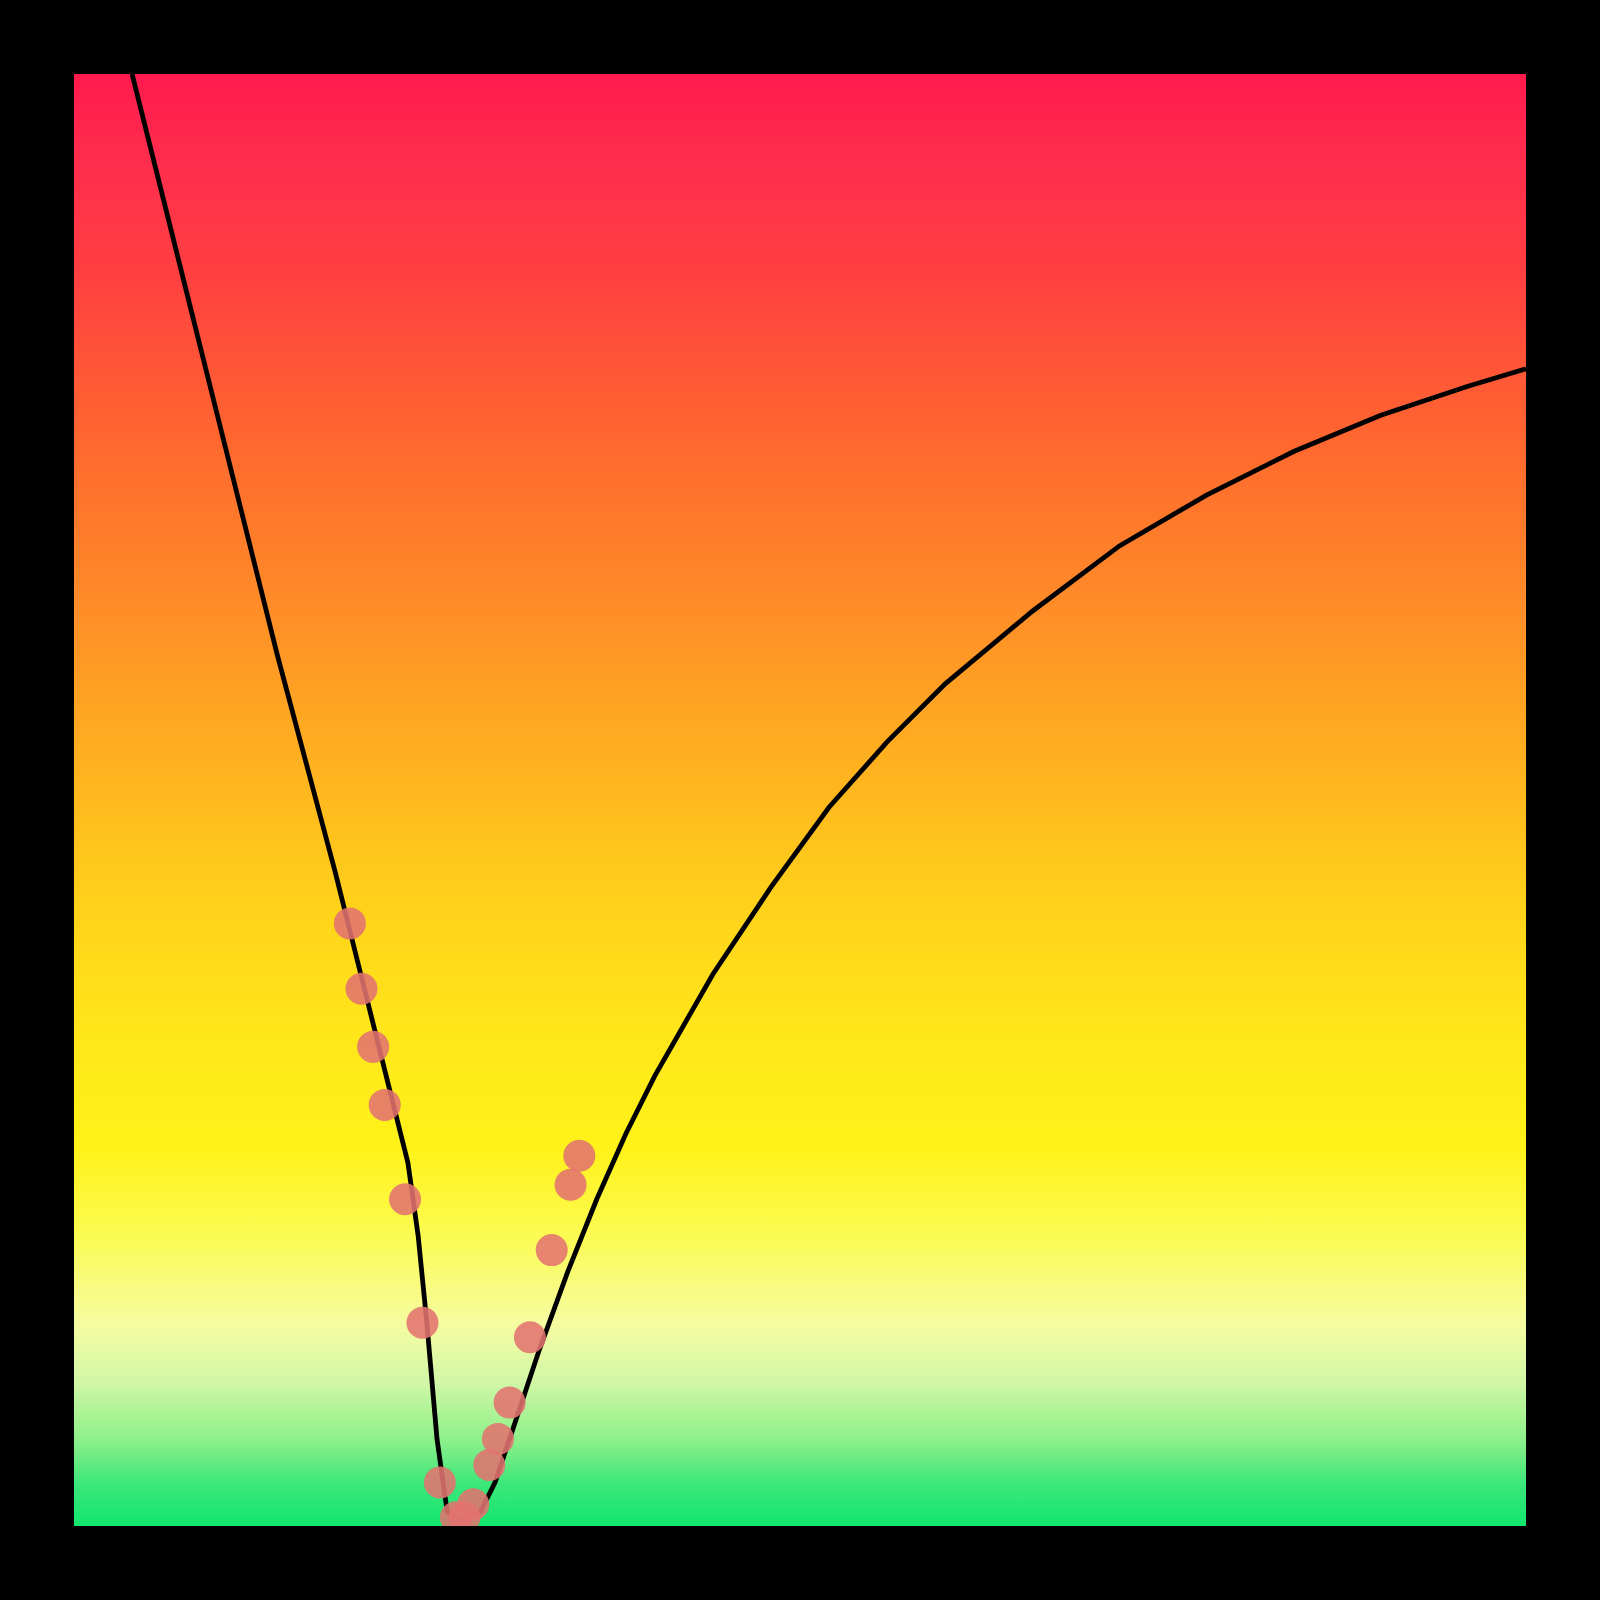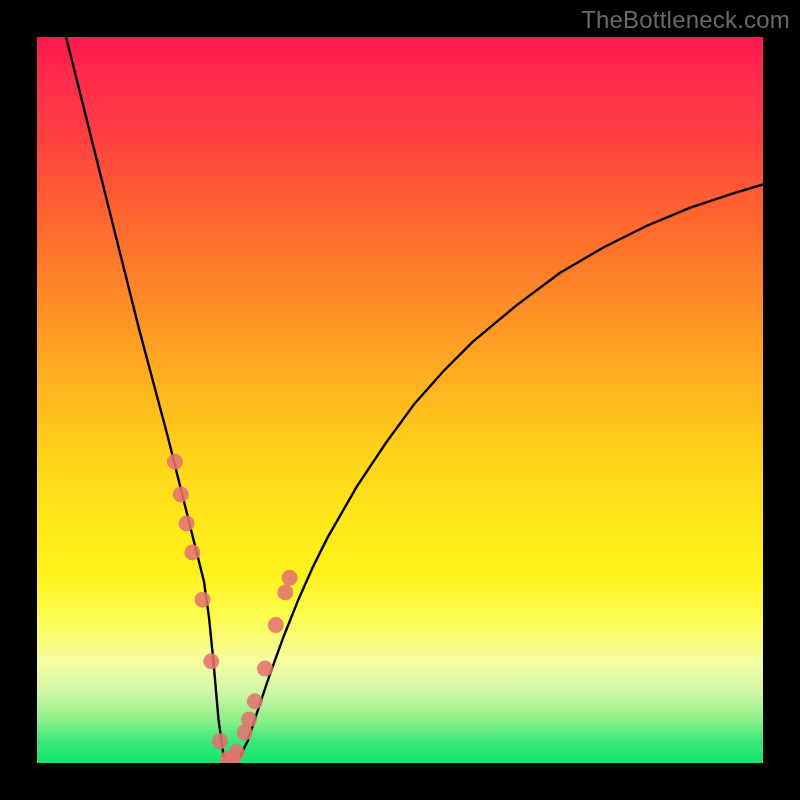--- a/index.html
+++ b/index.html
@@ -79,14 +79,13 @@
           <circle cx="207.64" cy="695.51" r="8" fill="#e2736f" fill-opacity="0.88"></circle>
           <circle cx="211.99" cy="682.44" r="8" fill="#e2736f" fill-opacity="0.88"></circle>
           <circle cx="217.80" cy="664.29" r="8" fill="#e2736f" fill-opacity="0.88"></circle>
           <circle cx="227.96" cy="631.62" r="8" fill="#e2736f" fill-opacity="0.88"></circle>
           <circle cx="238.85" cy="588.06" r="8" fill="#e2736f" fill-opacity="0.88"></circle>
           <circle cx="248.29" cy="555.39" r="8" fill="#e2736f" fill-opacity="0.88"></circle>
           <circle cx="252.65" cy="540.87" r="8" fill="#e2736f" fill-opacity="0.88"></circle>
         </g>
     </svg>
   </div>
-  <div class="watermark">TheBottleneck.com</div>
 </div>
 
 </body></html>

